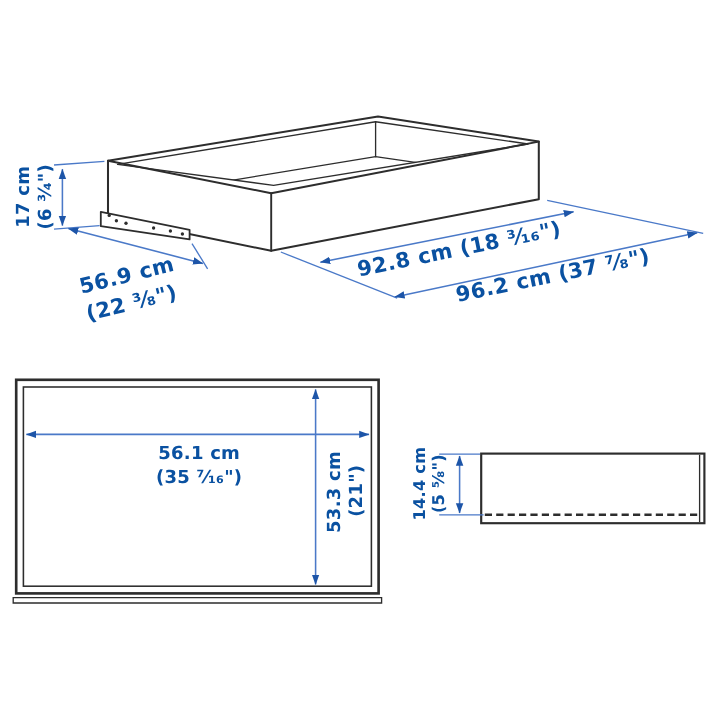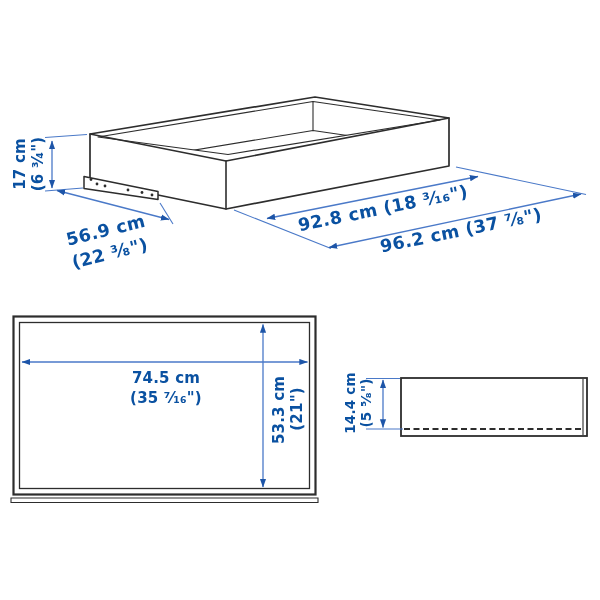--- a/index.html
+++ b/index.html
@@ -104,21 +104,21 @@
 
   <div class="lbl v fs15" style="left:20px;top:164px;">17 cm</div>
   <div class="lbl v fs15" style="left:38px;top:164px;">(6 ³⁄₄")</div>
 
   <div class="lbl big r14" style="left:106px;top:231px;">56.9 cm</div>
   <div class="lbl big r14" style="left:110px;top:254px;">(22 ³⁄₈")</div>
 
   <div class="lbl big r11" style="left:383px;top:209px;">92.8 cm (18 ³⁄₁₆")</div>
   <div class="lbl big r11" style="left:461px;top:231px;">96.2 cm (37 ⁷⁄₈")</div>
 
-  <div class="lbl fs15" style="left:166px;top:378px;">74.5 cm</div>
+  <div class="lbl fs15" style="left:166px;top:378px;">56.1 cm</div>
   <div class="lbl fs15" style="left:166px;top:398px;">(35 ⁷⁄₁₆")</div>
 
   <div class="lbl v fs15" style="left:279px;top:410px;">53.3 cm</div>
   <div class="lbl v fs15" style="left:297px;top:409px;">(21")</div>
 
   <div class="lbl v fs13" style="left:351px;top:403px;">14.4 cm</div>
   <div class="lbl v fs13" style="left:367px;top:403px;">(5 ⁵⁄₈")</div>
 
 </div>
 

